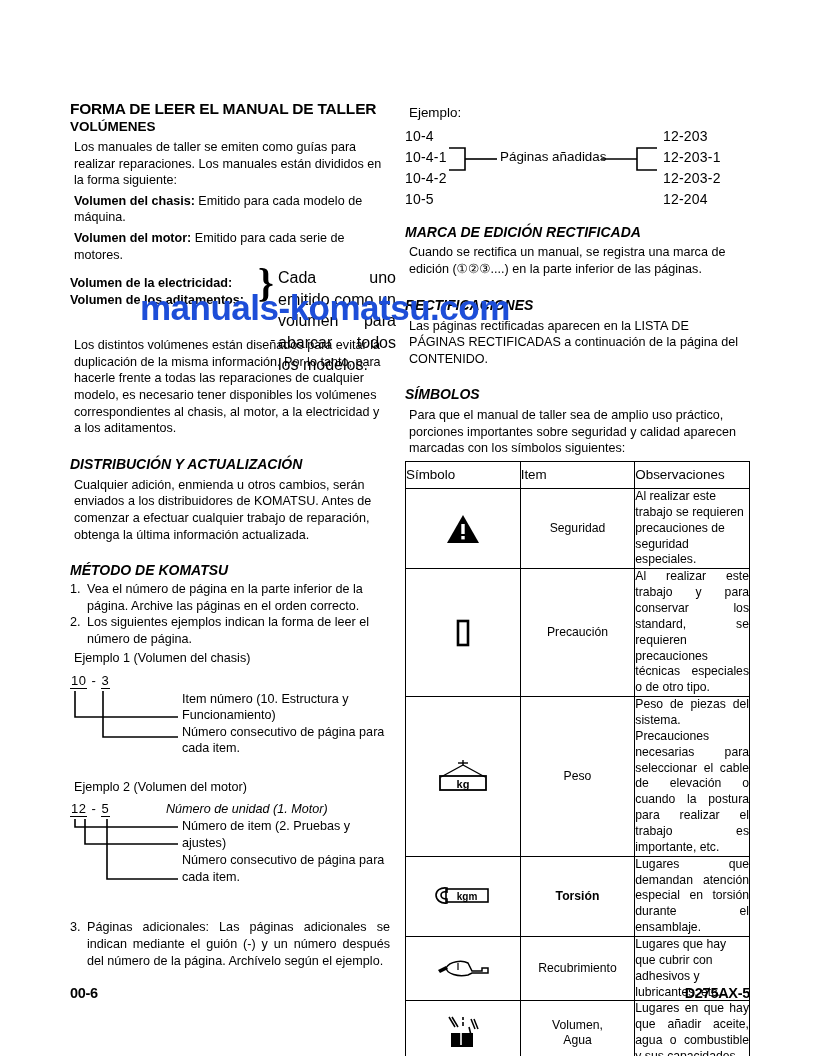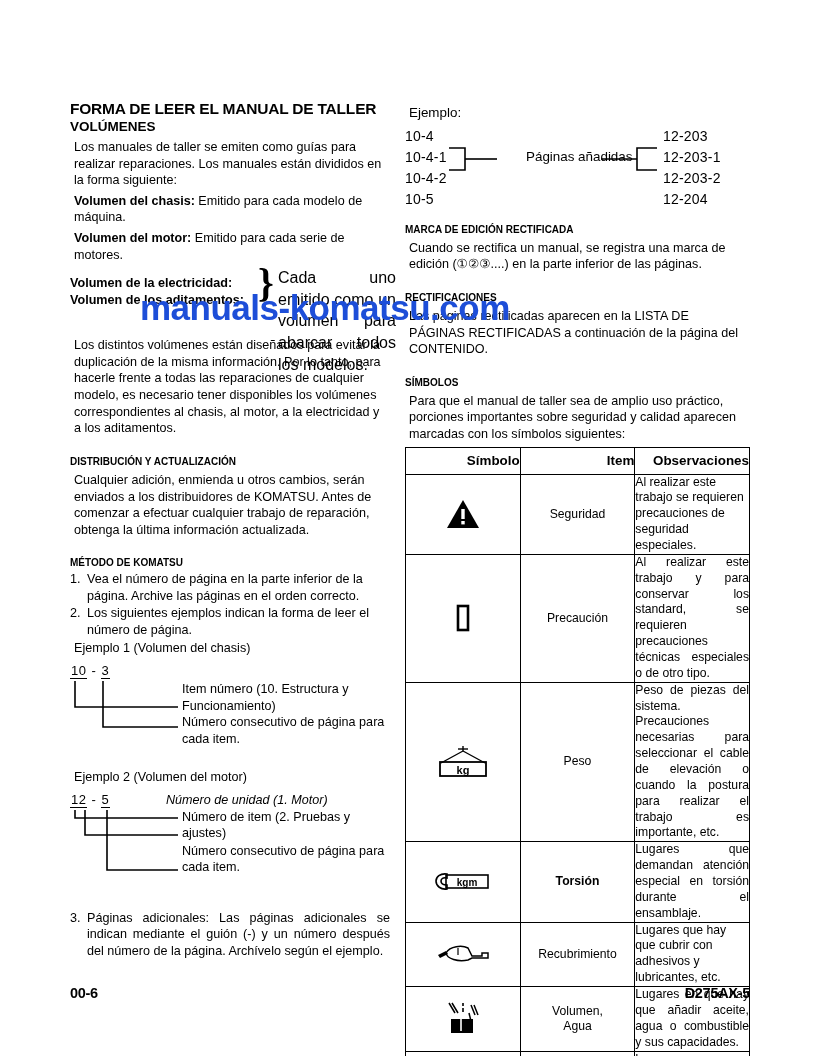--- a/index.html
+++ b/index.html
@@ -40,24 +40,25 @@
     letter-spacing: -0.2px;
     line-height: 1.15;
   }
   h2.sec-sub {
     font-size: 13.5px;
     font-weight: bold;
     margin: 0 0 1px 0;
     line-height: 1.2;
   }
   h2.sec-head {
-    font-size: 10px;
+    font-size: 14px;
     font-weight: bold;
     margin: 0 0 2px 0;
     line-height: 1.2;
+    font-style: italic;
   }
   p.body {
     font-size: 12.6px;
     line-height: 1.32;
     margin: 4px;
   }
   .b { font-weight: bold; }
   .spacer-md { height: 15px; }
 
   
@@ -141,44 +142,43 @@
     line-height: 1.52;
     letter-spacing: 0.2px;
   }
   .ej-left { left: 0; top: 0; }
   .ej-right { left: 258px; top: 0; }
   .ej-mid {
     position: absolute;
     left: 95px;
     top: 23px;
     font-size: 13.4px;
-    margin-left: 26px;
   }
   .ej-svg {
     position: absolute;
     left: 0; top: 0;
   }
 
   
   table.sym {
     border-collapse: collapse;
     width: 345px;
     margin-top: 4px;
     table-layout: fixed;
   }
   table.sym th, table.sym td {
     border: 1.3px solid #000;
     padding: 0;
     vertical-align: middle;
   }
   table.sym th {
     font-size: 13.4px;
-    font-weight: bold;
+    font-weight: normal;
     height: 26px;
-    text-align: right;
+    text-align: left;
   }
   td.c-sym { width: 73px; text-align: center; }
   td.c-item { width: 72px; text-align: center; font-size: 12.2px; line-height: 1.25; }
   td.c-obs {
     width: 200px;
     font-size: 12.2px;
     line-height: 1.3;
     text-align: justify;
     padding: 3px 6px 3px 5px;
   }

